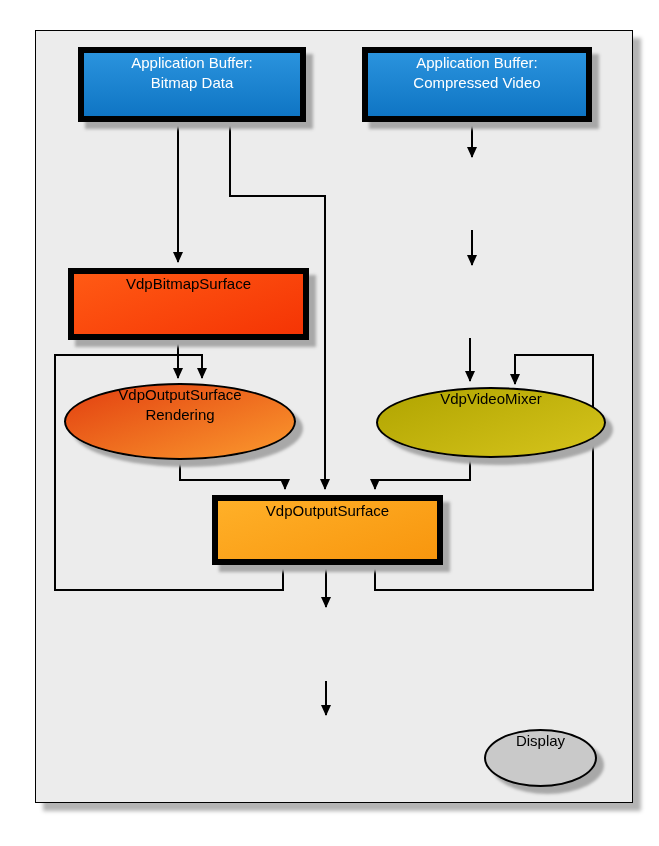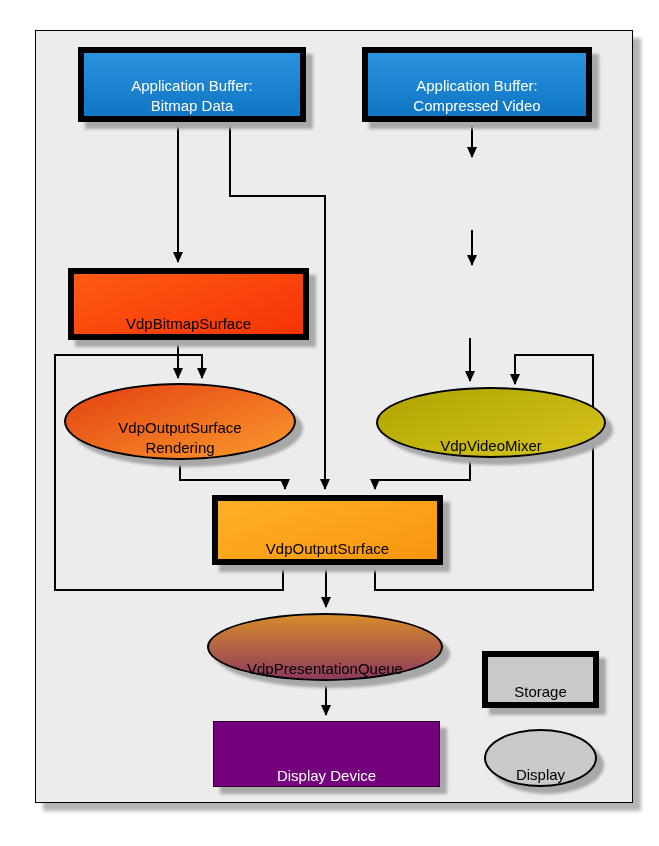--- a/index.html
+++ b/index.html
@@ -8,21 +8,21 @@
     font-family:"Liberation Sans",sans-serif;overflow:hidden;
   }
   #panel{
     position:absolute;left:35px;top:30px;width:596px;height:771px;
     background:#ececec;border:1px solid #000;
     box-shadow:8px 8px 4px #b4b4b4;
   }
   #edges{position:absolute;left:0;top:0;width:659px;height:846px;pointer-events:none;z-index:2;}
   .node{
     position:absolute;z-index:3;box-sizing:border-box;
-    display:flex;align-items:flex-end;justify-content:center;text-align:center;
+    display:flex;align-items:flex-start;justify-content:center;text-align:center;
     font-size:15px;color:#000;line-height:1.35;white-space:pre-line;
   }
   .thick{border:6px solid #000;box-shadow:7px 7px 3px #a8a8a8;}
   .thin{border:2px solid #000;box-shadow:7px 7px 3px #a8a8a8;}
   .ellipse{border-radius:50%;}
   .white-text{color:#fff;}
 
   #n-bitmap-buffer   {left:78px; top:47px; width:228px;height:75px;background:linear-gradient(180deg,#2a93dd,#0f75c4);}
   #n-compressed-buffer{left:362px;top:47px; width:230px;height:75px;background:linear-gradient(180deg,#2a93dd,#0f75c4);}
   #n-decoder         {left:365px;top:162px;width:214px;height:68px;background:linear-gradient(165deg,#2e9ac2 15%,#8ac43c 85%);}
@@ -86,28 +86,19 @@
   </div>
 
   <div class="node thin ellipse" id="n-video-mixer">
     <span>VdpVideoMixer</span>
   </div>
 
   <div class="node thick" id="n-output-surface">
     <span>VdpOutputSurface</span>
   </div>
 
-  <div class="node thin ellipse" id="n-presentation-queue">
-    <span>VdpPresentationQueue</span>
-  </div>
 
-  <div class="node white-text" id="n-display-device">
-    <span>Display Device</span>
-  </div>
 
-  <div class="node thick" id="legend-storage">
-    <span>Storage</span>
-  </div>
 
   <div class="node thin ellipse" id="legend-process">
     <span>Display</span>
   </div>
 </div>
 
 </body></html>

